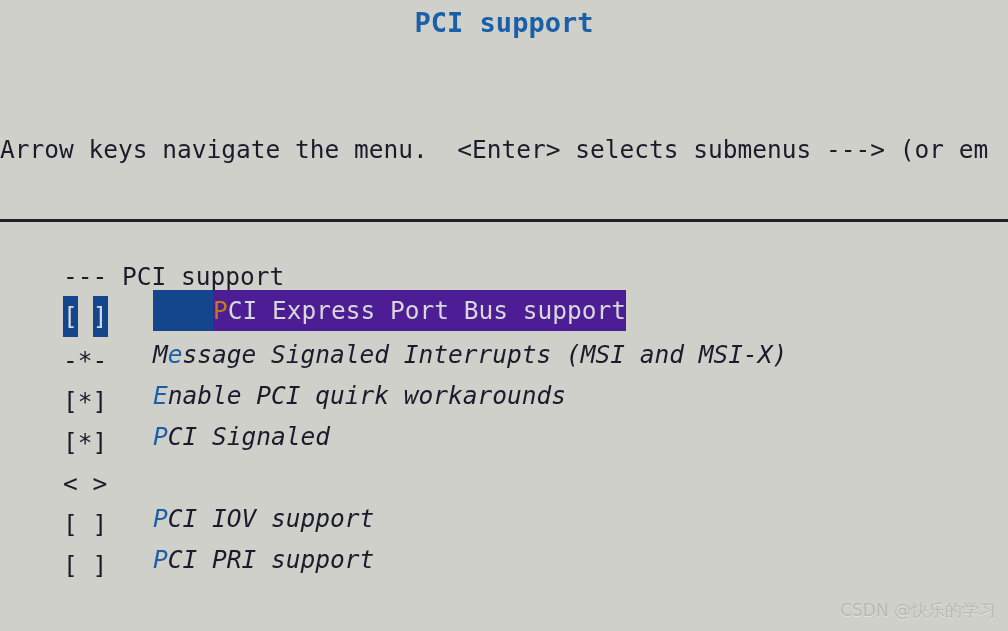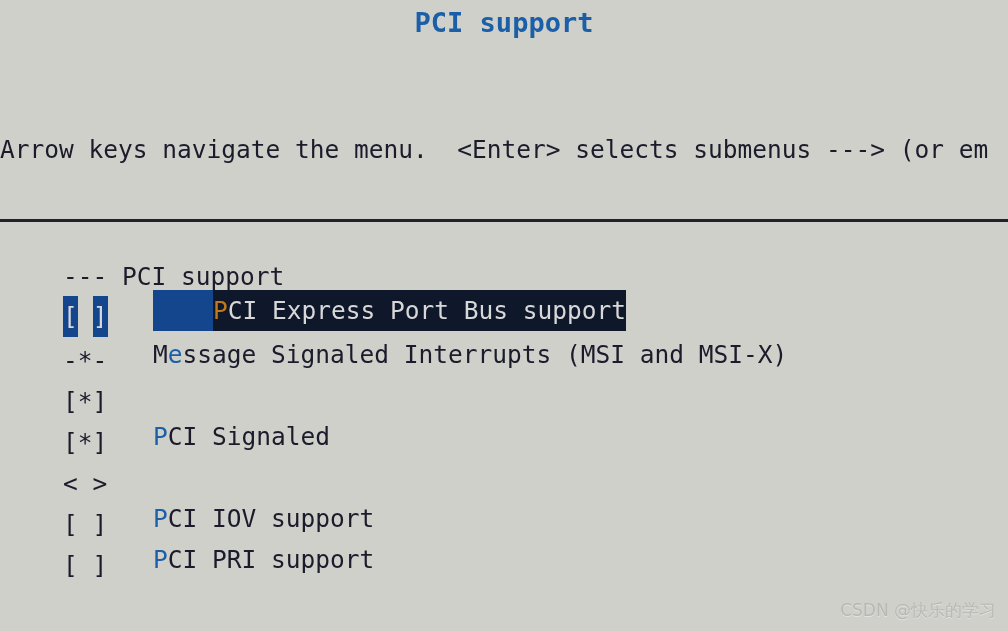--- a/index.html
+++ b/index.html
@@ -88,21 +88,21 @@
 
   .mark {
     display: inline-block;
     width: 90px;
     flex: 0 0 90px;
     white-space: pre;
     color: #1b1b2b;
     margin-top: 12px;
   }
 
-  .label { white-space: pre; color: #1b1b2b; }
+  .label { white-space: pre; color: #1b1b2b; font-style: italic; }
   .hot   { color: #1a5fa8; }
 
   
   .row-section .mark { width: auto; flex: 0 0 auto; }
 
   
   .row-selected { color: #d8d8d8; }
   .row-selected .mark {
     width: 90px;
     flex: 0 0 90px;
@@ -119,21 +119,21 @@
     height: 41px;
     white-space: pre;
   }
   .sel-gap {
     background: #d0d0cb;
     display: inline-block;
     height: 41px;
     width: 15px;
   }
   .sel-label {
-    background: #0f172a;
+    background: #4c1d95;
     color: #d8d8d8;
     display: inline-block;
     height: 41px;
     line-height: 41px;
     white-space: pre;
     padding-right: 0px;
   }
   .sel-label .hot { color: #c07a18; }
   .sel-pad {
     background: #13468c;
@@ -192,20 +192,21 @@
 
     <div class="menu-row" style="top:110px;">
       <span class="indent"></span>
       <span class="mark">-*-</span>
       <span class="label"><span>M</span><span class="hot">e</span><span>ssage Signaled Interrupts (MSI and MSI-X)</span></span>
     </div>
 
     <div class="menu-row" style="top:151px;">
       <span class="indent"></span>
       <span class="mark">[*]</span>
+      <span class="label"><span class="hot">E</span><span>nable PCI quirk workarounds</span></span>
     </div>
 
     <div class="menu-row" style="top:192px;">
       <span class="indent"></span>
       <span class="mark">[*]</span>
       <span class="label"><span class="hot">P</span><span>CI Signaled</span></span>
     </div>
 
     <div class="menu-row" style="top:233px;">
       <span class="indent"></span>

